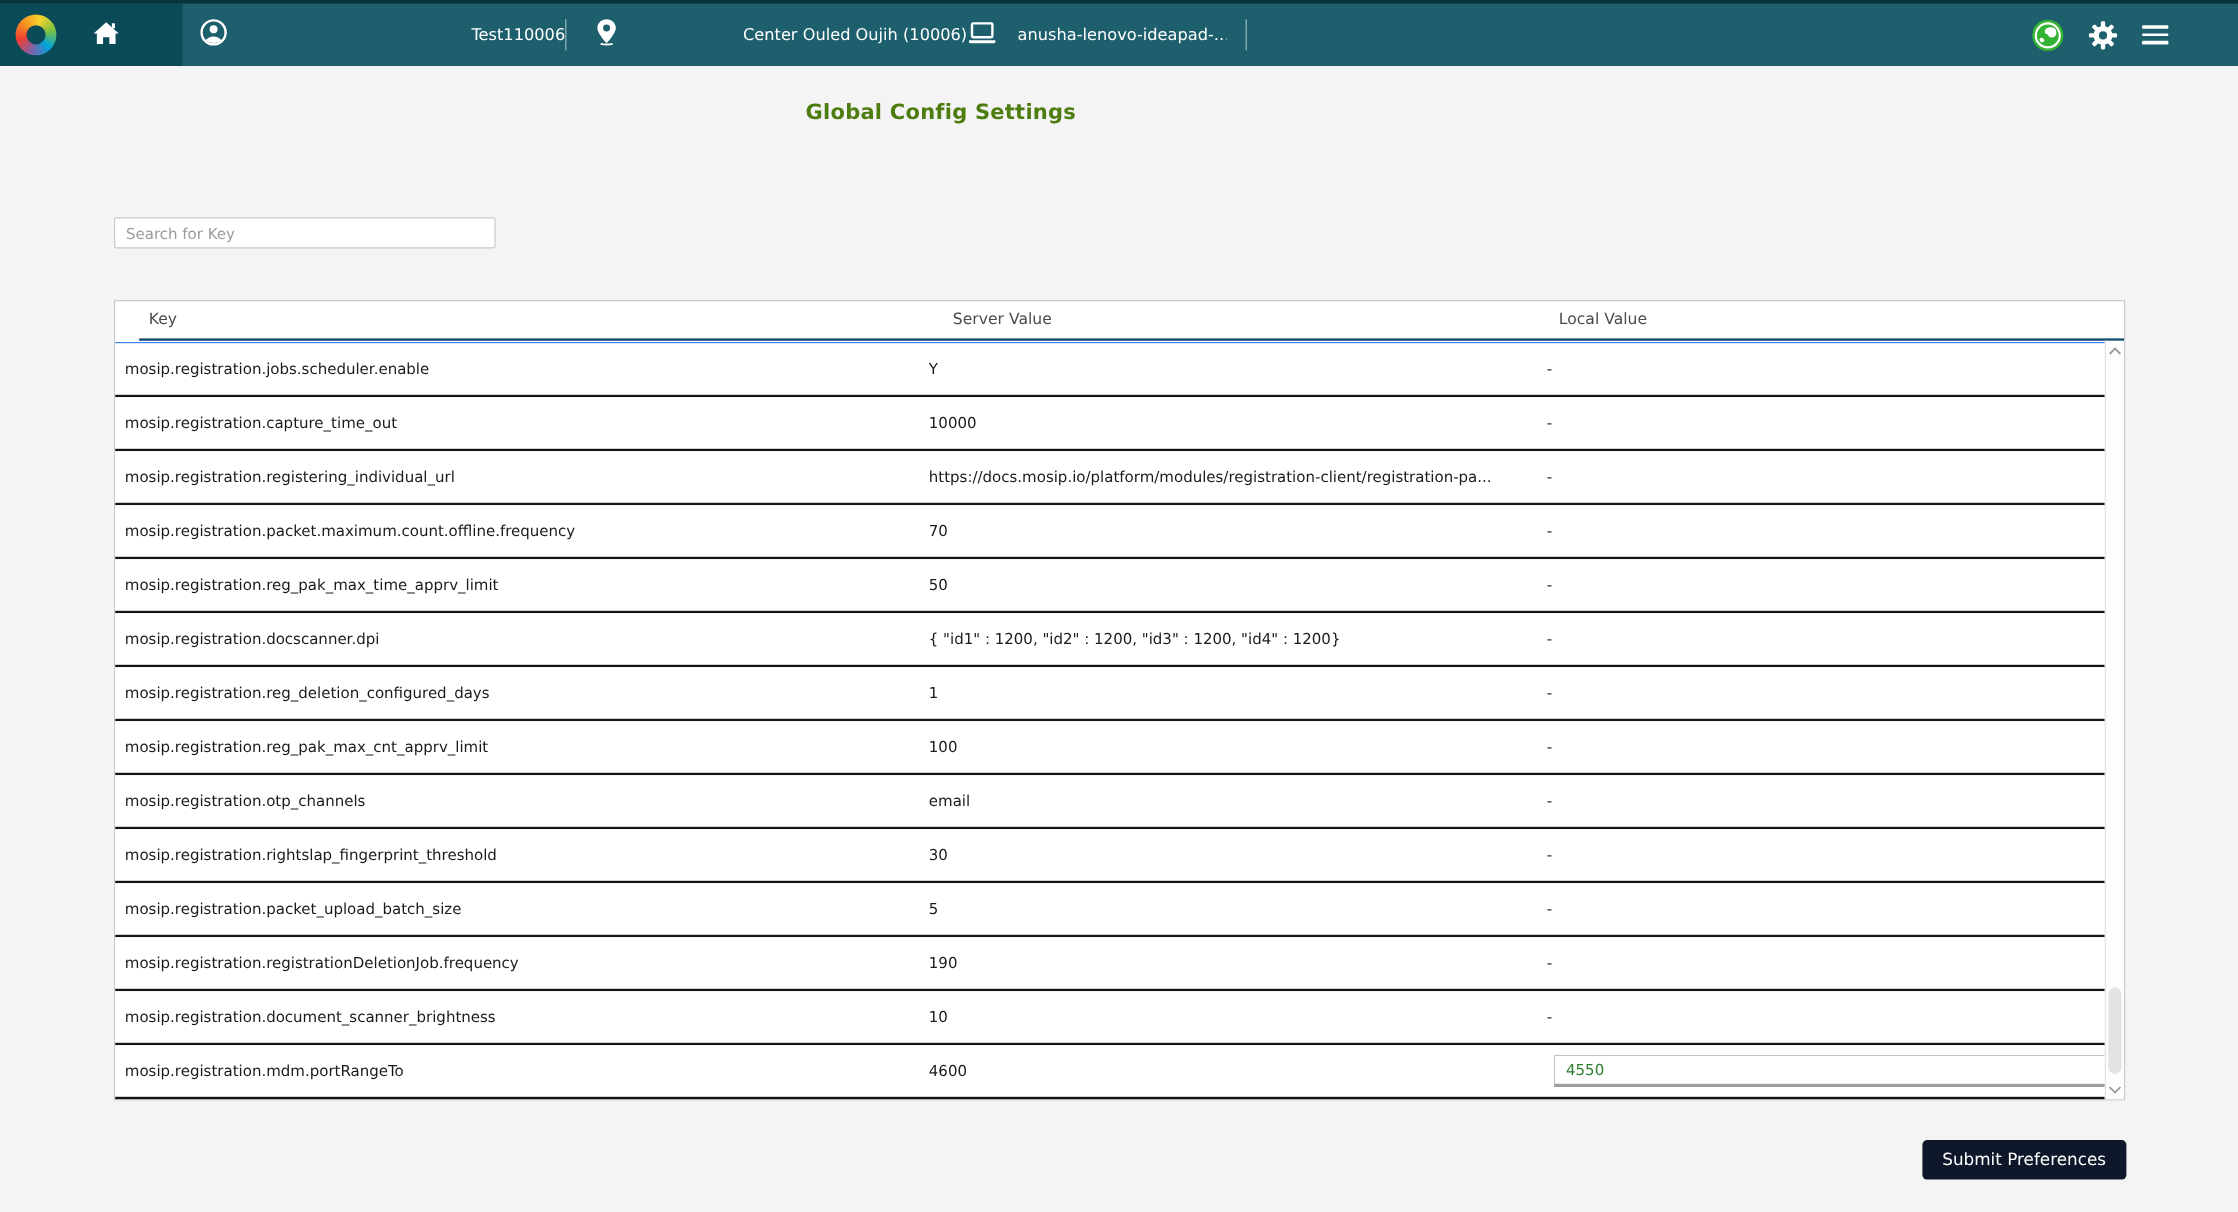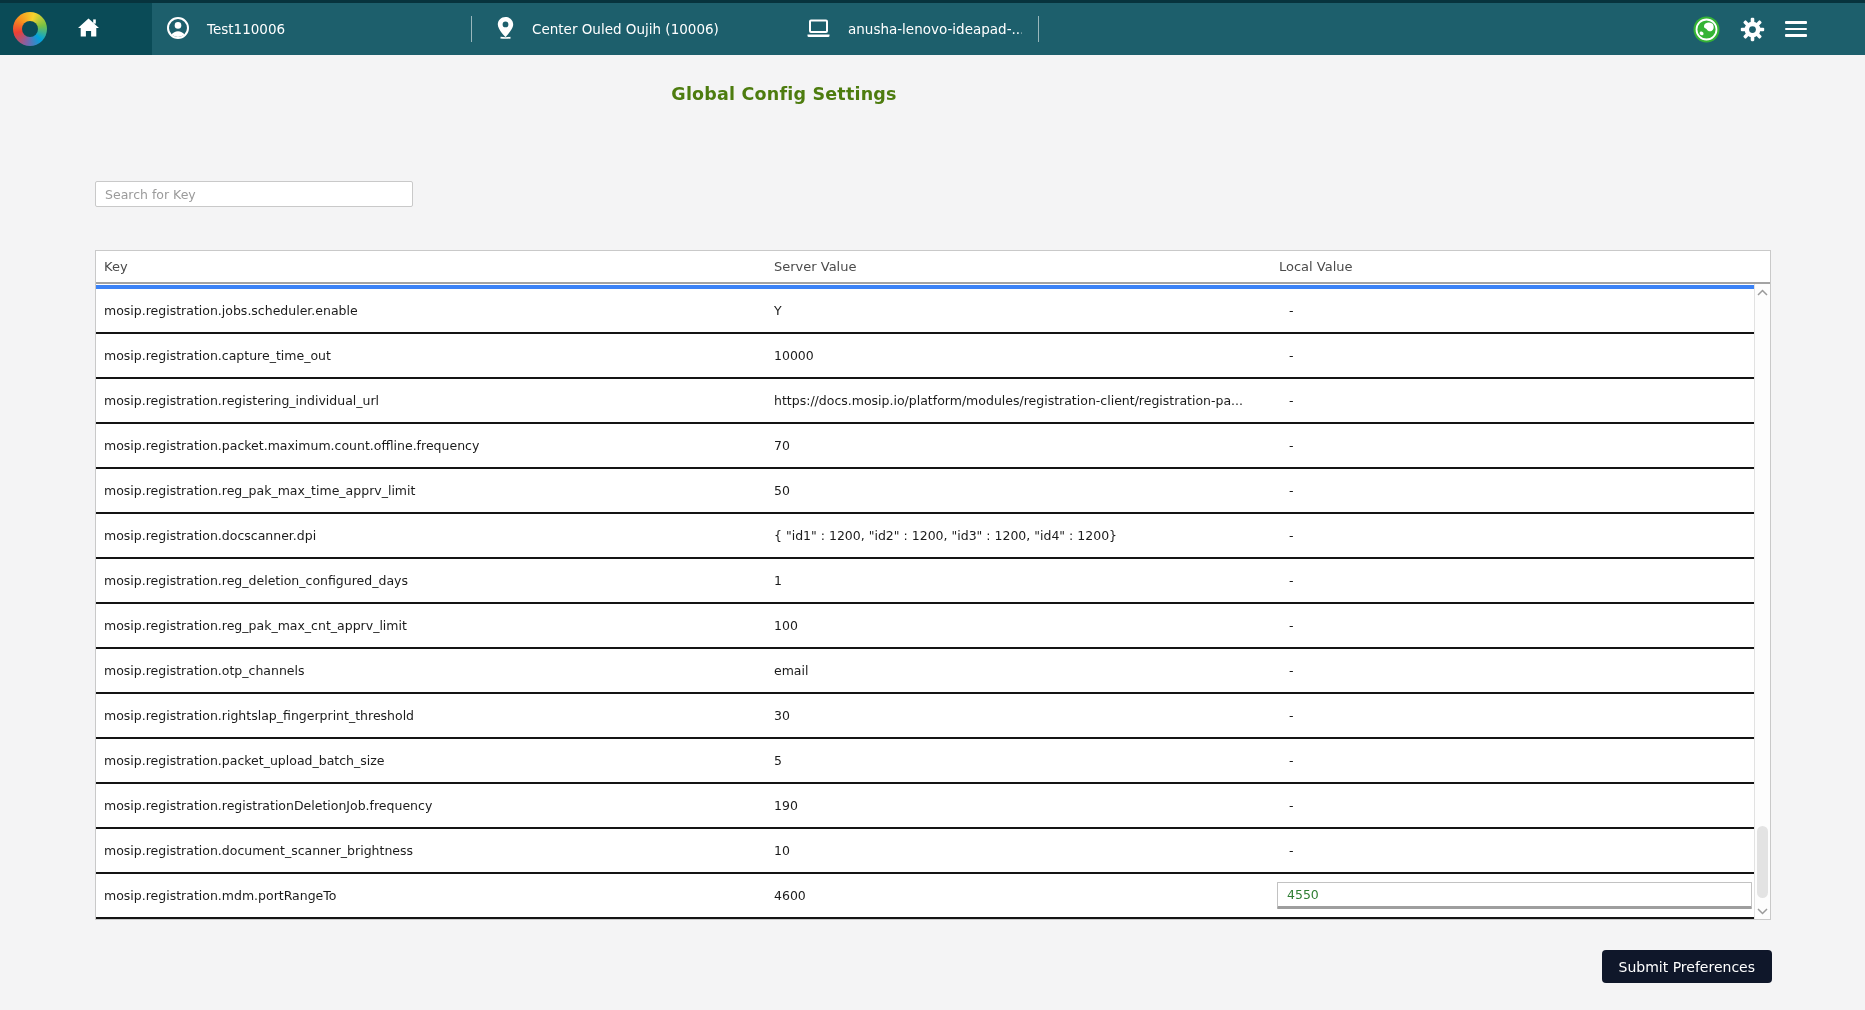--- a/index.html
+++ b/index.html
@@ -15,21 +15,21 @@
   }
   .home-block{
     width:152px;height:100%;background:#0a4b57;display:flex;align-items:center;
     padding-left:13px;box-sizing:border-box;gap:30px;flex:0 0 auto;cursor:pointer;
   }
   .mosip-logo{
     width:34px;height:34px;border-radius:50%;position:relative;flex:0 0 auto;
     background:conic-gradient(from 15deg,#f6d32d,#7ac143,#00a3dd,#8062a8,#ee3f34,#f7941e,#f6d32d);
   }
   .mosip-logo::after{content:"";position:absolute;inset:9px;border-radius:50%;background:#0a4b57;}
-  .tb-sec{display:flex;align-items:center;gap:17px;font-size:13.5px;white-space:nowrap;overflow:hidden;}
+  .tb-sec{display:flex;align-items:center;gap:17px;font-size:13.5px;white-space:nowrap;overflow:hidden;justify-content:space-between;}
   .sec-user{margin-left:14px;width:305px;flex:0 0 auto;}
   .sec-center{margin-left:24px;width:310px;flex:0 0 auto;}
   .sec-machine{width:216px;flex:0 0 auto;}
   .tb-divider{width:1px;height:26px;background:rgba(255,255,255,.55);flex:0 0 auto;}
   .tb-divider.after-machine{margin-left:16px;}
   .tb-spacer{flex:1;}
   .tb-icons{display:flex;align-items:center;gap:19px;margin-right:58px;}
   .tb-iconbtn{background:none;border:none;padding:0;cursor:pointer;display:flex;align-items:center;}
   .burger{display:flex;flex-direction:column;gap:4px;}
   .burger span{display:block;width:22px;height:2.6px;background:#fff;border-radius:1px;}
@@ -44,35 +44,35 @@
     font-size:12.5px;color:#15803d;font-family:inherit;outline:none;
   }
   .search-input::placeholder{color:#9b9b9b;}
   
   .cfg-table{
     position:absolute;left:95px;top:250px;width:1676px;box-sizing:border-box;
     background:#fff;border:1px solid #c9c9c9;
   }
   .thead{
     display:grid;grid-template-columns:670px 505px 1fr;height:31px;align-items:center;
-    color:#4b4b4b;font-size:13px;border-bottom:2px solid #a3a3a3;
+    color:#4b4b4b;font-size:13px;border-bottom:2px solid #0c4a6e;margin-left:20px;
   }
   .th{padding-left:8px;}
   .tbody{display:flex;position:relative;}
   .rows{flex:1;min-width:0;}
   .trow{
     display:grid;grid-template-columns:670px 505px 1fr;height:43px;align-items:center;
     border-bottom:2px solid #141414;font-size:12.5px;color:#1b1b1b;background:#fff;
   }
-  .trow:first-child{border-top:4px solid #3b82f6;margin-top:1px;}
+  .trow:first-child{border-top:1px solid #3b82f6;margin-top:1px;}
   .tcell{padding-left:8px;white-space:nowrap;overflow:hidden;}
   .tcell.local{padding-left:18px;}
   .tcell.local.has-input{padding:0;}
   .local-input{
-    display:block;margin-left:6px;width:calc(100% - 8px);height:27px;box-sizing:border-box;
+    display:block;margin-left:24px;width:calc(100% - 8px);height:27px;box-sizing:border-box;
     border:1px solid #c2c2c2;border-bottom:3px solid #9e9e9e;border-radius:1px;
     color:#2e7d32;font-size:12.5px;padding:0 9px;font-family:inherit;outline:none;background:#fff;
   }
   
   .vscroll{
     flex:0 0 15px;border-left:1px solid #e2e2e2;background:#fdfdfd;position:relative;
   }
   .vscroll .arrow{position:absolute;left:1px;width:13px;height:12px;display:flex;align-items:center;justify-content:center;cursor:pointer;}
   .vscroll .arrow.up{top:2px;}
   .vscroll .arrow.down{bottom:2px;}

